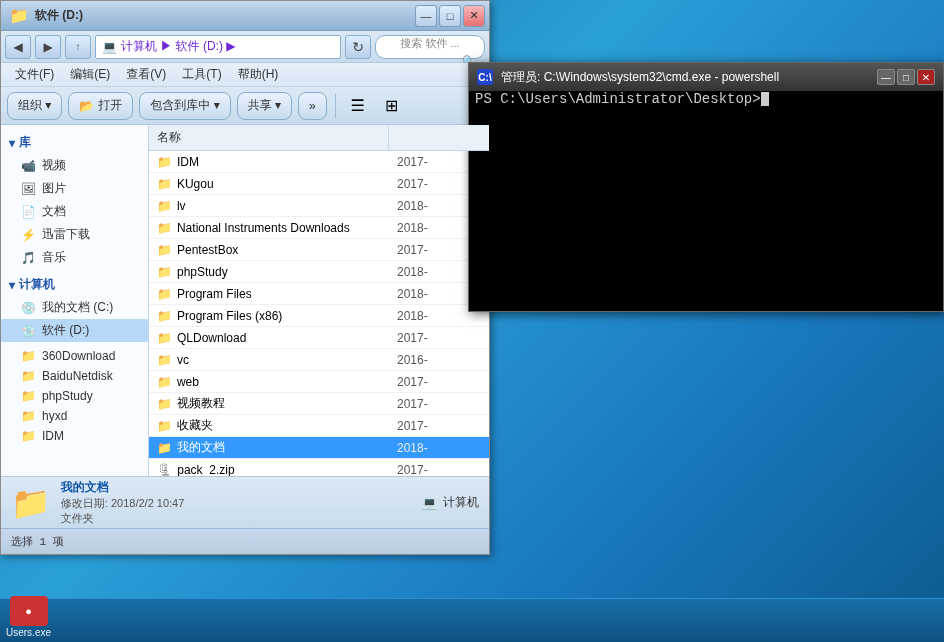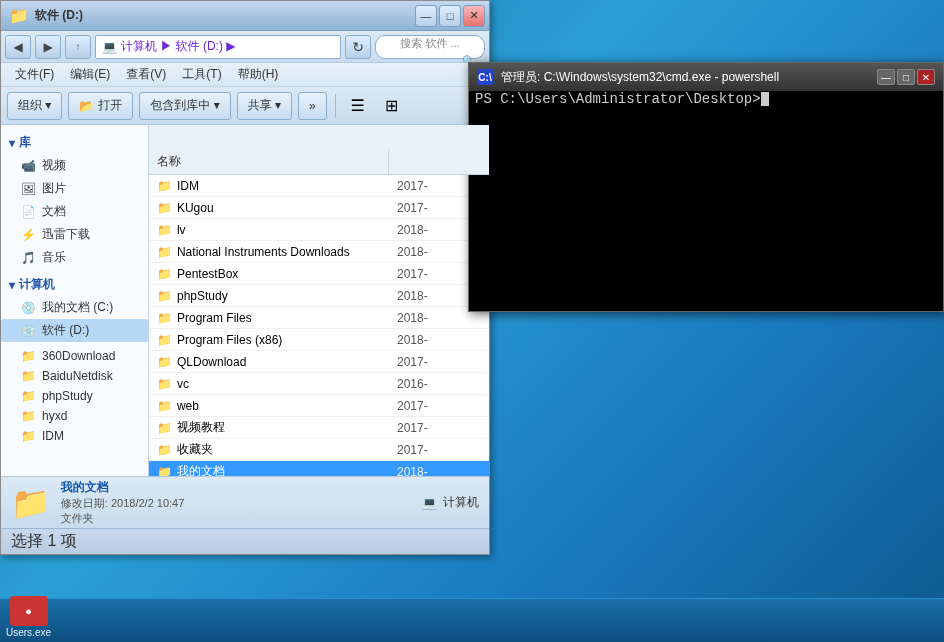--- a/index.html
+++ b/index.html
@@ -158,21 +158,21 @@
       gap: 6px;
       border-bottom: 1px solid #b0c8e0;
       flex-shrink: 0;
     }
 
     .toolbar-btn {
       height: 28px;
       padding: 0 10px;
       background: linear-gradient(to bottom, #e8f2fc, #c8dcf0);
       border: 1px solid #8aafce;
-      border-radius: 3px;
+      border-radius: 8px;
       cursor: pointer;
       font-size: 12px;
       color: #333;
       display: flex;
       align-items: center;
       gap: 4px;
     }
 
     .toolbar-separator { width: 1px; height: 24px; background: #a0bcd4; margin: 0 2px; }
 
@@ -254,21 +254,20 @@
     }
 
     .file-col-header {
       padding: 4px 8px;
       font-size: 12px;
       color: #333;
       border-right: 1px solid #c8d8e8;
       cursor: pointer;
       user-select: none;
       white-space: nowrap;
-      margin-top: 24px;
     }
 
     .col-name { width: 240px; }
     .col-date { flex: 1; }
 
     .file-row {
       display: flex;
       align-items: center;
       border-bottom: 1px solid #f0f0f0;
       cursor: pointer;
@@ -342,22 +341,23 @@
       height: 26px;
       background: linear-gradient(to bottom, #c8d8ee, #b8cce0);
       border-top: 1px solid #9ab8d4;
       display: flex;
       align-items: center;
       padding: 0 10px;
       flex-shrink: 0;
     }
 
     .bottom-text {
-      font-size: 16px;
+      font-size: 11px;
       color: #333;
+      font-family: Liberation Mono, monospace;
     }
 
     
     .powershell-window {
       position: absolute;
       top: 62px;
       left: 468px;
       width: 476px;
       height: 250px;
       background: #000;

